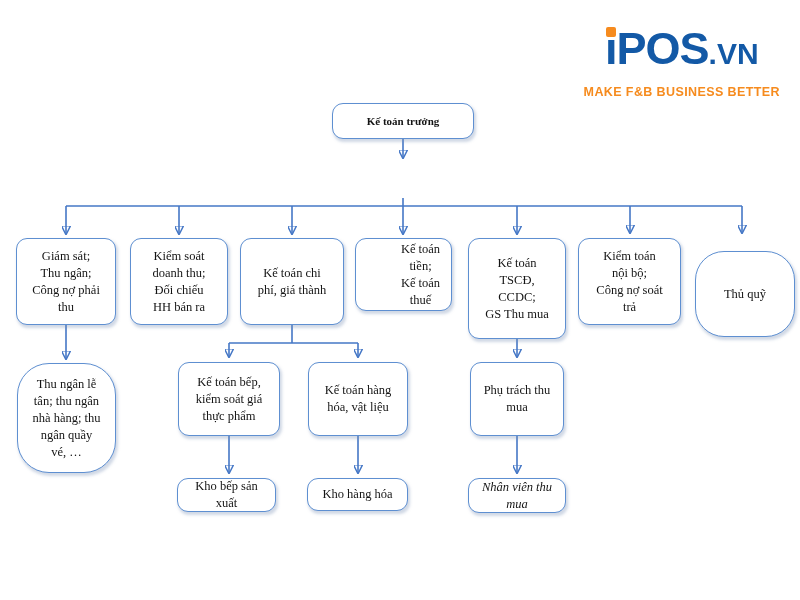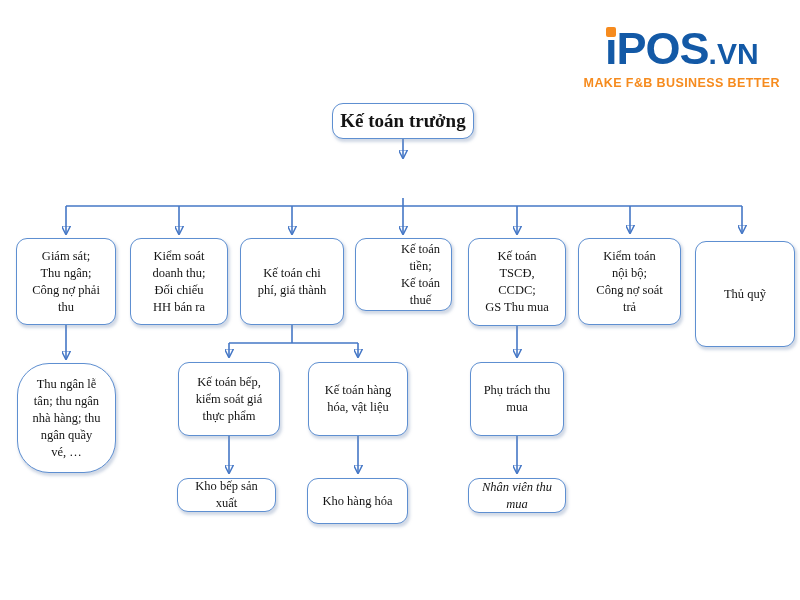--- a/index.html
+++ b/index.html
@@ -11,36 +11,36 @@
   
   .logo { position:absolute; top:26px; right:20px; text-align:center;
           font-family:"Liberation Sans","DejaVu Sans",sans-serif; }
   .logo-main { color:#1359A6; font-weight:bold; font-size:45px; line-height:1;
                letter-spacing:-1px; }
   .logo-i { position:relative; display:inline-block; }
   .logo-dot { position:absolute; width:10px; height:10px; background:#F68B1E;
               border-radius:2px; left:1px; top:1px; }
   .logo-vn { font-size:30px; text-transform:uppercase; letter-spacing:0; }
   .logo-tagline { color:#F68B1E; font-weight:bold; font-size:12.5px;
-                  letter-spacing:0.4px; margin-top:5px; white-space:nowrap; }
+                  letter-spacing:0.4px; margin-top:14px; white-space:nowrap; }
 
   
   .wires { position:absolute; left:0; top:0; width:800px; height:600px; }
   .wires line, .wires path { stroke:#4577C6; stroke-width:1.6; fill:none; }
 
   
   .org-node {
     position:absolute; box-sizing:border-box; background:#ffffff;
     border:1.5px solid #5E8FD1; border-radius:11px;
     box-shadow:1.5px 2.5px 3px rgba(120,144,180,0.35);
     display:flex; align-items:center; justify-content:center;
     text-align:center; color:#141414;
     font-size:12.5px; line-height:1.36; white-space:pre-line; padding:2px;
   }
-  .org-node.lvl-top { font-weight:bold; font-size:19px; }
+  .org-node.lvl-top { font-weight:bold; font-size:11px; }
 </style>
 </head>
 <body>
 
 <div class="canvas">
 
   <div class="logo">
     <div class="logo-main"><span class="logo-i"><span>ı</span><span class="logo-dot"></span></span><span>POS</span><span class="logo-vn">.vn</span></div>
     <div class="logo-tagline">MAKE F&amp;B BUSINESS BETTER</div>
   </div>
@@ -86,42 +86,42 @@
 Công nợ phải
 thu</div>
   <div class="org-node" style="left:130px;top:238px;width:98px;height:87px;">Kiểm soát
 doanh thu;
 Đối chiếu
 HH bán ra</div>
   <div class="org-node" style="left:240px;top:238px;width:104px;height:87px;">Kế toán chi
 phí, giá thành</div>
   <div class="org-node" style="left:355px;top:238px;width:97px;height:73px;padding-left:36px;">Kế toán tiền;
 Kế toán thuế</div>
-  <div class="org-node" style="left:468px;top:238px;width:98px;height:88px;">Kế toán
+  <div class="org-node" style="left:468px;top:238px;width:98px;height:101px;">Kế toán
 TSCĐ,
 CCDC;
 GS Thu mua</div>
   <div class="org-node" style="left:578px;top:238px;width:103px;height:87px;">Kiểm toán
 nội bộ;
 Công nợ soát
 trả</div>
-  <div class="org-node" style="left:695px;top:241px;width:100px;height:106px;">Thủ quỹ</div>
+  <div class="org-node" style="left:695px;top:251px;width:100px;height:86px;border-radius:29px;">Thủ quỹ</div>
 
   <div class="org-node" style="left:17px;top:363px;width:99px;height:110px;border-radius:32px;">Thu ngân lễ
 tân; thu ngân
 nhà hàng; thu
 ngân quầy
 vé, …</div>
   <div class="org-node" style="left:178px;top:362px;width:102px;height:74px;">Kế toán bếp,
 kiểm soát giá
 thực phẩm</div>
   <div class="org-node" style="left:308px;top:362px;width:100px;height:74px;">Kế toán hàng
 hóa, vật liệu</div>
   <div class="org-node" style="left:470px;top:362px;width:94px;height:74px;">Phụ trách thu
 mua</div>
 
   <div class="org-node" style="left:177px;top:478px;width:99px;height:34px;">Kho bếp sản
 xuất</div>
-  <div class="org-node" style="left:307px;top:478px;width:101px;height:46px;">Kho hàng hóa</div>
+  <div class="org-node" style="left:307px;top:478px;width:101px;height:33px;">Kho hàng hóa</div>
   <div class="org-node" style="left:468px;top:478px;width:98px;height:35px;font-style:italic;">Nhân viên thu
 mua</div>
 
 </div>
 
 </body></html>

